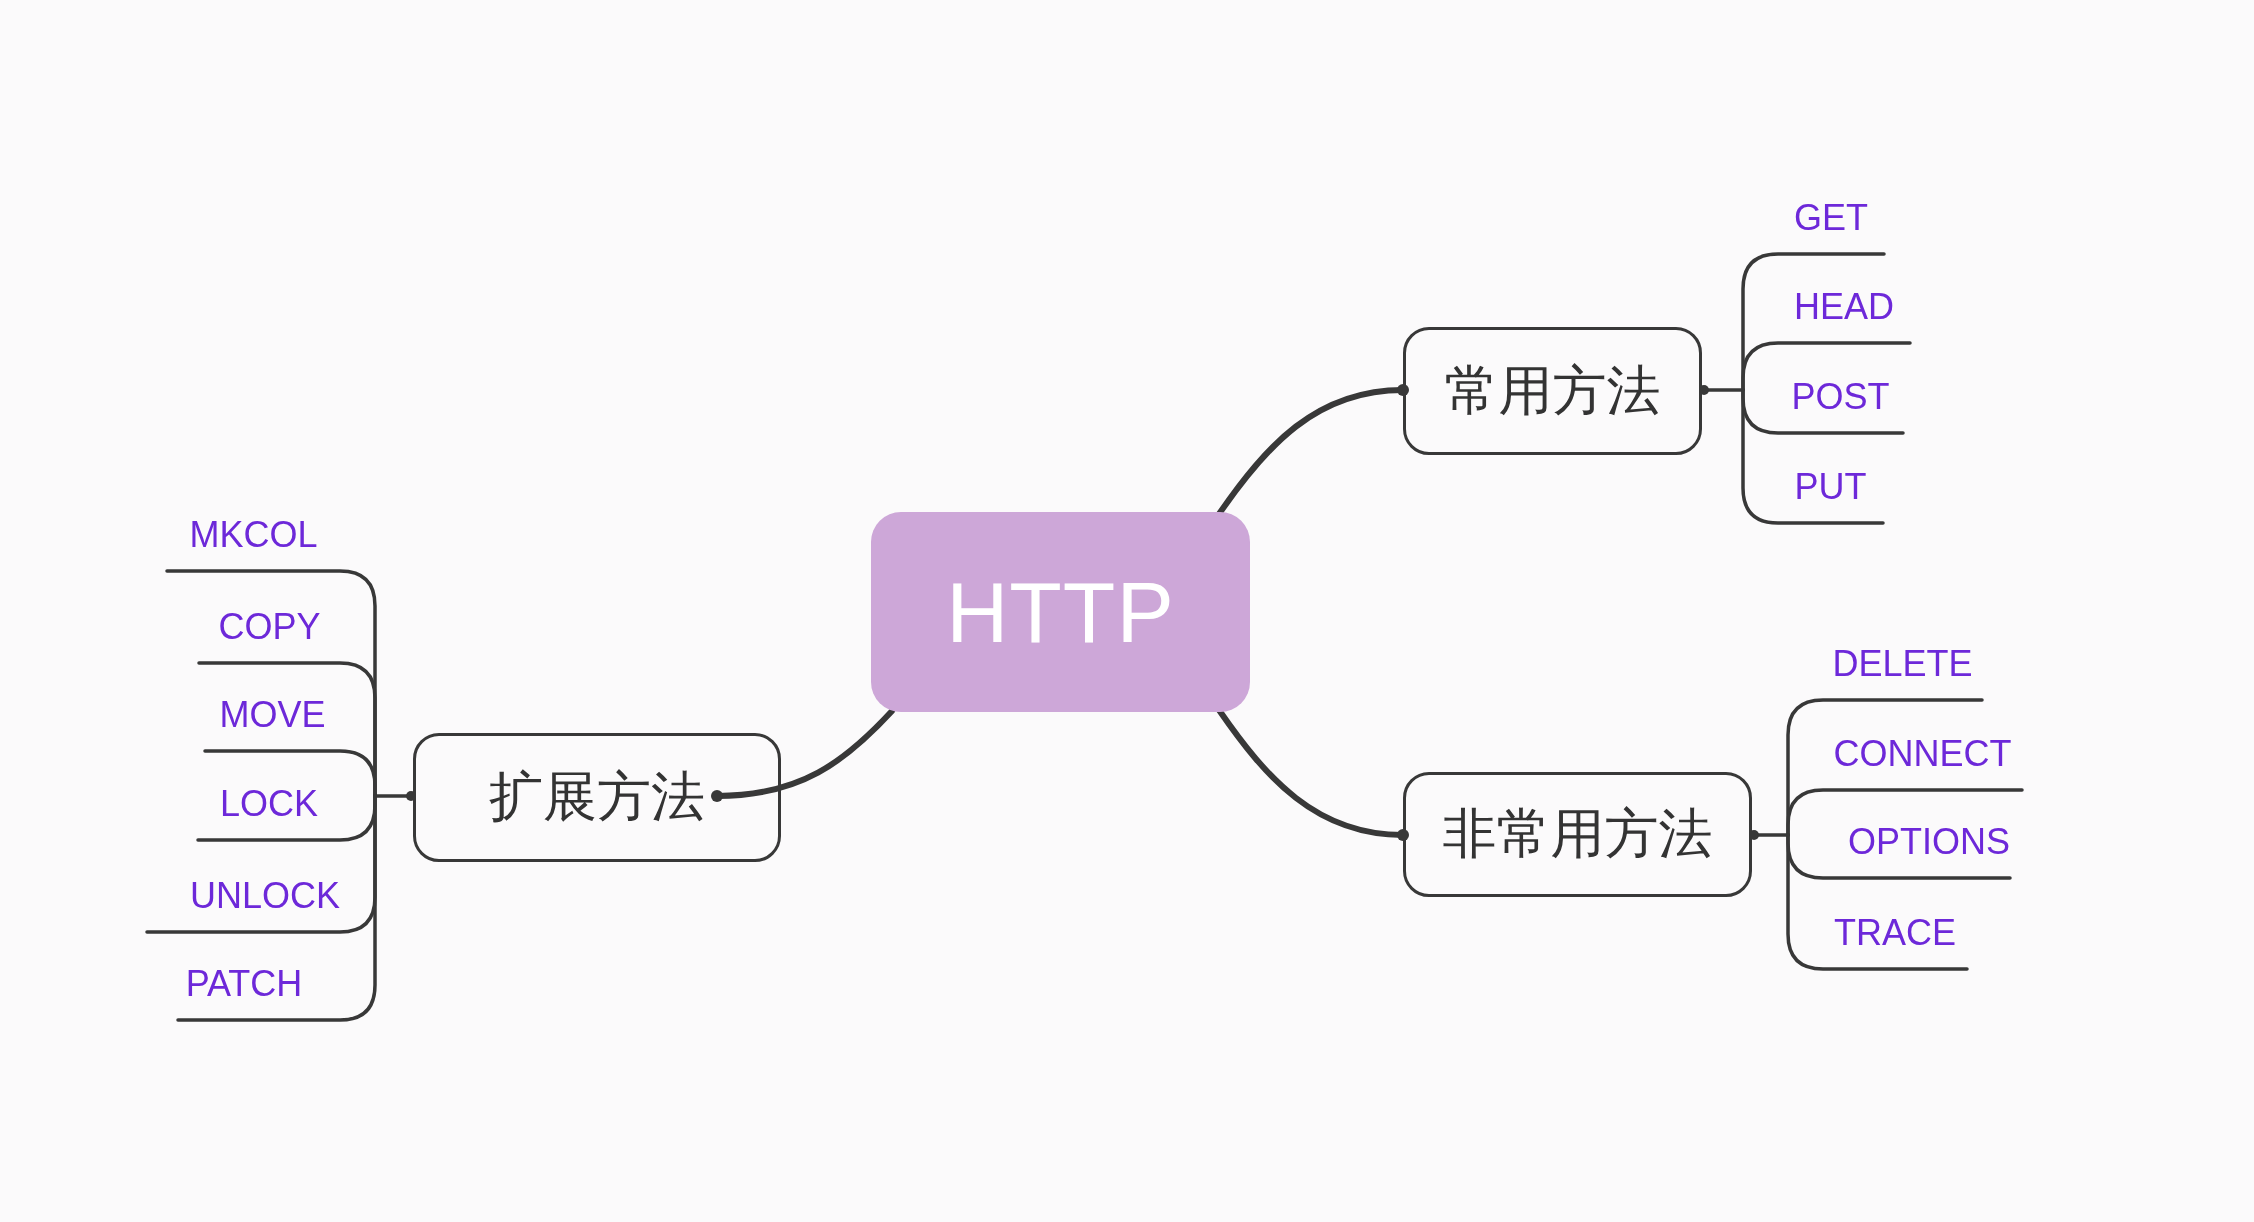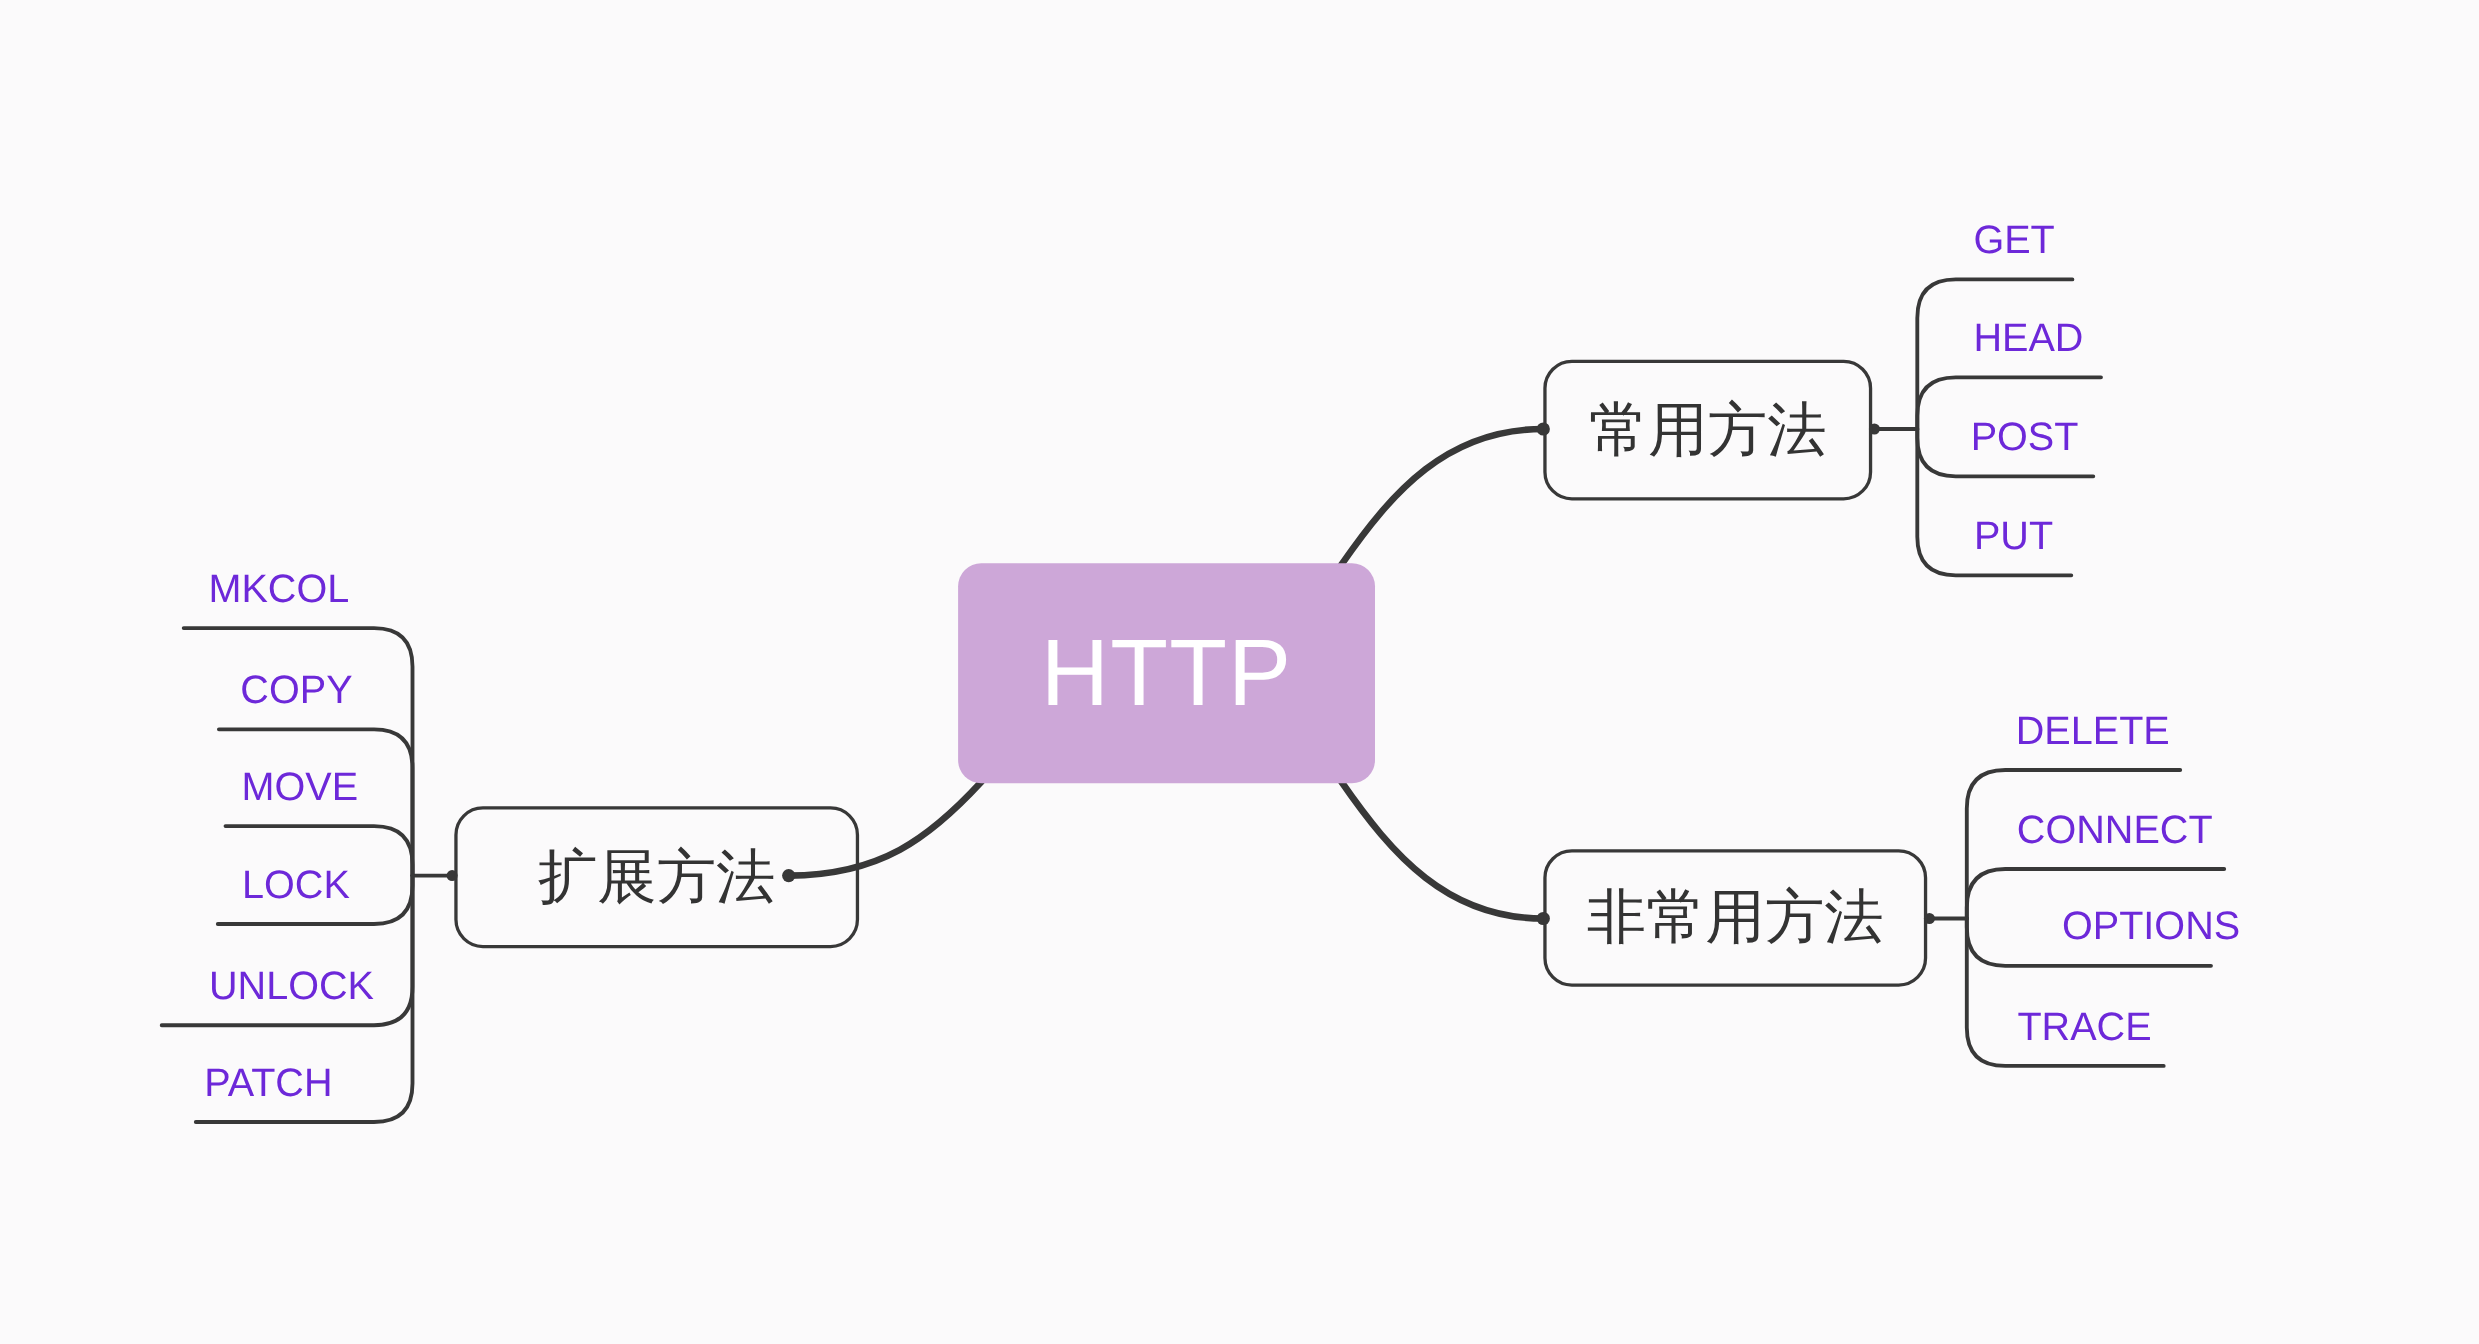--- a/index.html
+++ b/index.html
@@ -70,35 +70,35 @@
       <path d="M 375,796 H 413" fill="none" stroke="#383838" stroke-width="3.5" stroke-linecap="round"></path>
       <circle cx="411" cy="796" r="5" fill="#383838"></circle>
       <path d="M 167,571 H 340 Q 375,571 375,606 L 375,796" fill="none" stroke="#383838" stroke-width="3.5" stroke-linecap="round"></path>
       <path d="M 199,663 H 340 Q 375,663 375,698 L 375,796" fill="none" stroke="#383838" stroke-width="3.5" stroke-linecap="round"></path>
       <path d="M 205,751 H 340 Q 375,751 375,786 L 375,796" fill="none" stroke="#383838" stroke-width="3.5" stroke-linecap="round"></path>
       <path d="M 198,840 H 340 Q 375,840 375,805 L 375,796" fill="none" stroke="#383838" stroke-width="3.5" stroke-linecap="round"></path>
       <path d="M 147,932 H 340 Q 375,932 375,897 L 375,796" fill="none" stroke="#383838" stroke-width="3.5" stroke-linecap="round"></path>
       <path d="M 178,1020 H 340 Q 375,1020 375,985 L 375,796" fill="none" stroke="#383838" stroke-width="3.5" stroke-linecap="round"></path>
     </svg>
 
-  <div class="topic root-topic" id="root-topic" style="left:871px;top:512px;width:379px;height:200px;border-radius:21px;">HTTP</div>
+  <div class="topic root-topic" id="root-topic" style="left:871px;top:512px;width:379px;height:200px;">HTTP</div>
 
   <div class="topic branch-topic" id="branch-0" style="left:1403px;top:327px;width:299px;height:128px;border-radius:26px;">常用方法</div>
 
   <div class="topic branch-topic" id="branch-1" style="left:1403px;top:772px;width:349px;height:125px;">非常用方法</div>
 
   <div class="topic branch-topic" id="branch-2" style="left:413px;top:733px;width:368px;height:129px;">扩展方法</div>
 
 <div class="child-topic" style="left: 1778px; width: 106px; bottom: 984px;">GET</div>
     <div class="child-topic" style="left: 1778px; width: 132px; bottom: 895px;">HEAD</div>
     <div class="child-topic" style="left: 1778px; width: 125px; bottom: 805px;">POST</div>
     <div class="child-topic" style="left: 1778px; width: 105px; bottom: 715px;">PUT</div>
     <div class="child-topic" style="left: 1823px; width: 159px; bottom: 538px; margin-top: 26px;">DELETE</div>
     <div class="child-topic" style="left: 1823px; width: 199px; bottom: 448px;">CONNECT</div>
-    <div class="child-topic" style="left: 1862px; width: 187px; bottom: 360px;">OPTIONS</div>
+    <div class="child-topic" style="left: 1823px; width: 187px; bottom: 360px; text-align: right;">OPTIONS</div>
     <div class="child-topic" style="left: 1823px; width: 144px; bottom: 269px;">TRACE</div>
     <div class="child-topic" style="left: 167px; width: 173px; bottom: 667px;">MKCOL</div>
     <div class="child-topic" style="left: 199px; width: 141px; bottom: 575px;">COPY</div>
     <div class="child-topic" style="left: 205px; width: 135px; bottom: 487px;">MOVE</div>
     <div class="child-topic" style="left: 198px; width: 142px; bottom: 398px;">LOCK</div>
     <div class="child-topic" style="left: 147px; width: 193px; bottom: 306px; text-align: right;">UNLOCK</div>
     <div class="child-topic" style="left: 163px; width: 162px; bottom: 218px;">PATCH</div>
   </div>
 
 </body></html>

